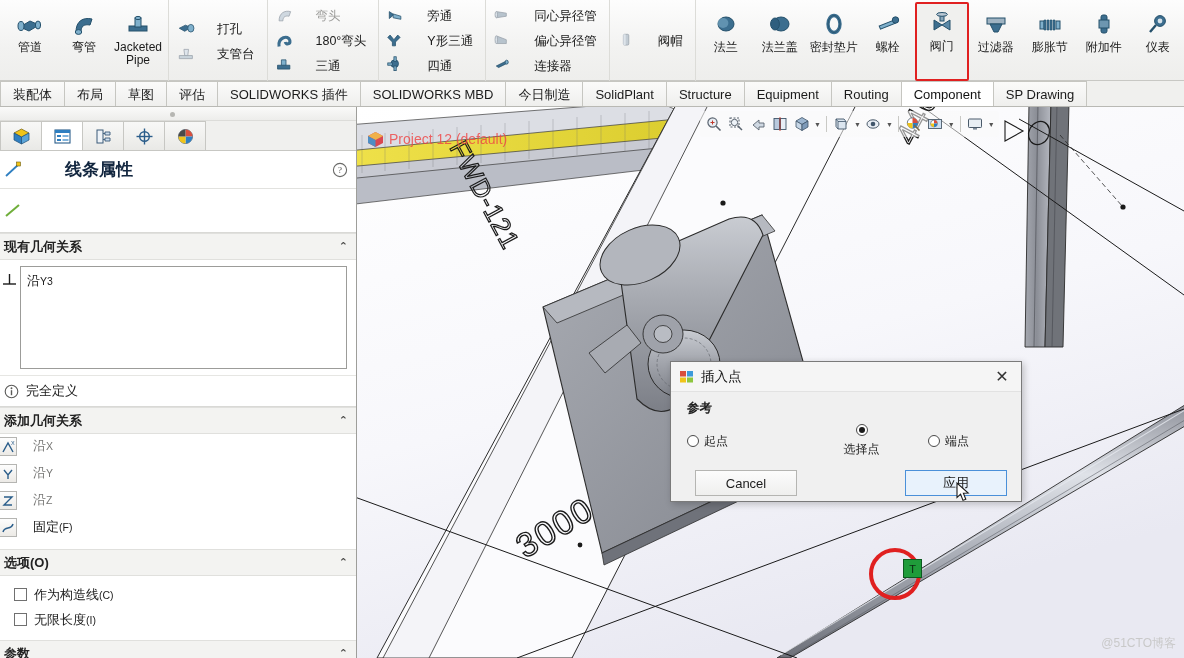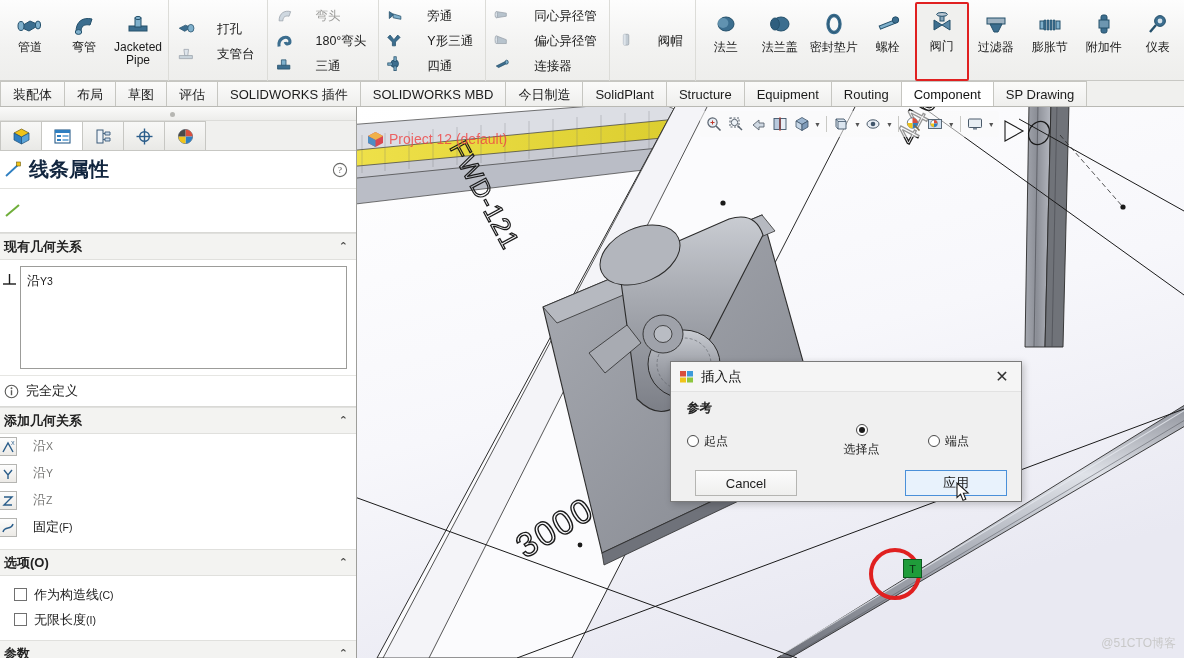--- a/index.html
+++ b/index.html
@@ -99,21 +99,21 @@
     justify-content: center; border: 1px solid #c7c7c3; border-bottom: none;
     background: linear-gradient(#f8f8f7,#e9e9e6); margin-right: -1px; cursor: default;
   }
   .pmtab.active { background: #ffffff; }
 
   #pm-title {
     height: 38px; display: flex; align-items: center; gap: 7px;
     padding: 0 8px 0 4px; border-bottom: 1px solid #e2e2df;
     background: #fff;
   }
-  #pm-title .t { font-size: 20px; font-weight: bold; color: #12263f; }
+  #pm-title .t { font-size: 17px; font-weight: bold; color: #12263f; margin-left: 36px; }
   #pm-help { margin-left: auto; color: #5a5a58; }
 
   #pm-sub { height: 44px; border-bottom: 1px solid #d9d9d6;
             display: flex; align-items: center; padding: 0 8px 0 4px; }
 
   .sec-head {
     height: 27px; display: flex; align-items: center;
     background: #f3f3f1; border-top: 1px solid #e0e0dd; border-bottom: 1px solid #e0e0dd;
     padding: 0 8px 0 4px; font-weight: bold; font-size: 13px; color: #222;
   }

